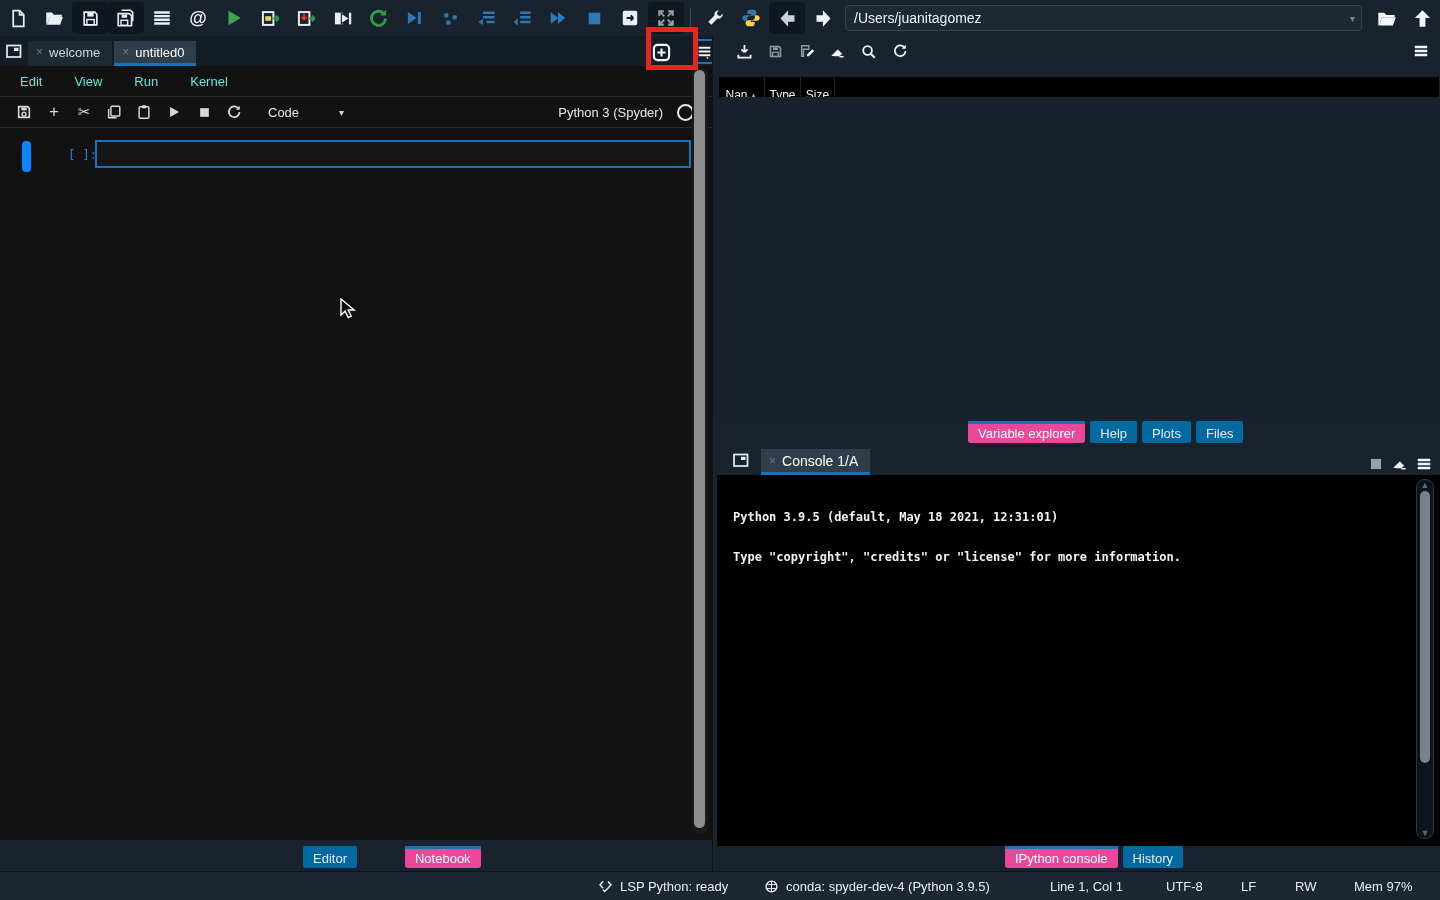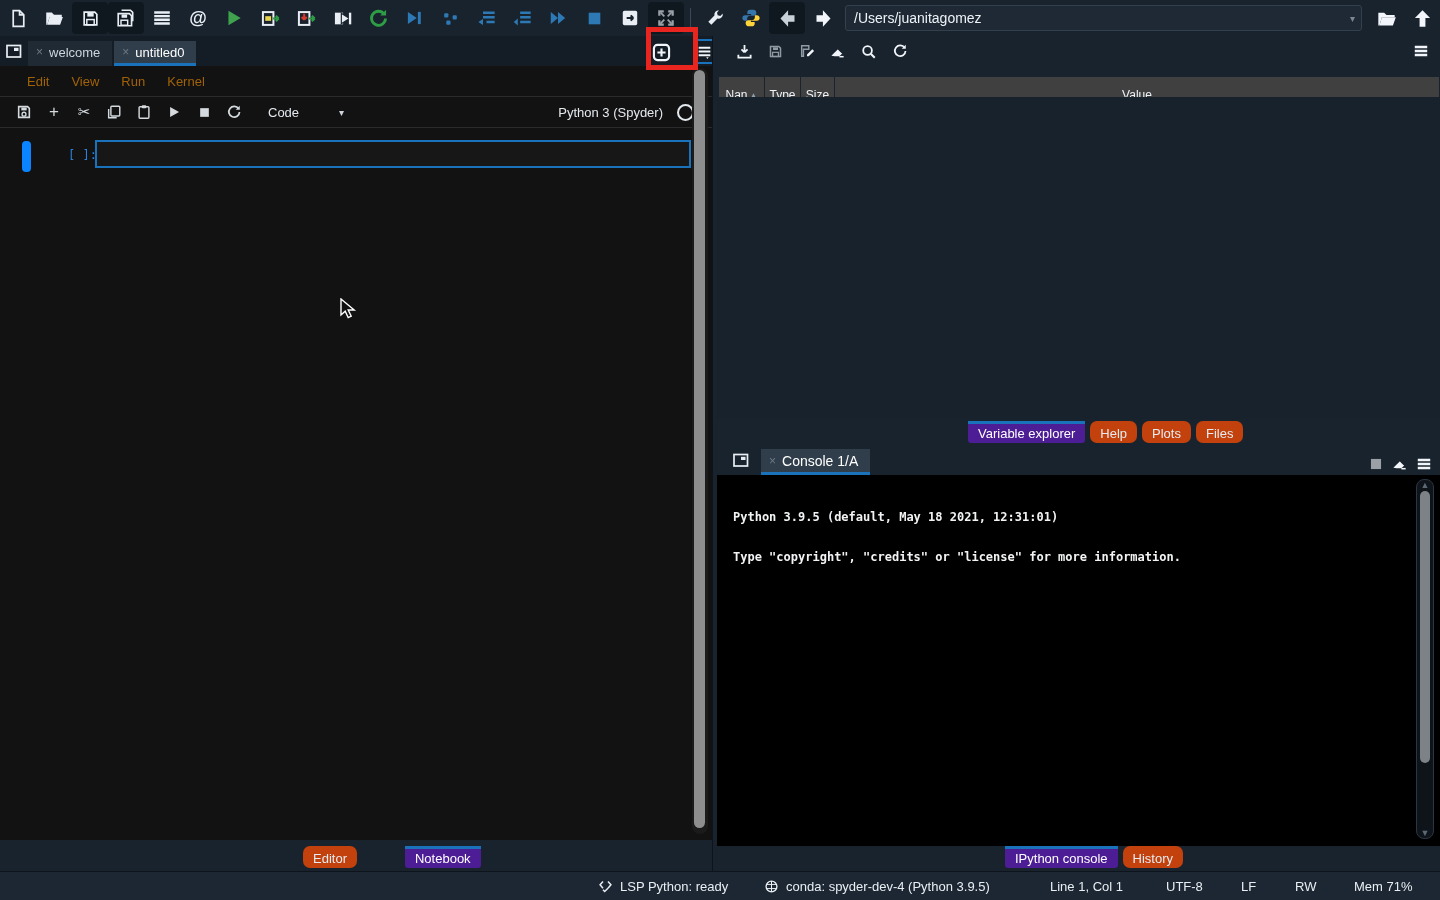--- a/index.html
+++ b/index.html
@@ -29,48 +29,48 @@
   .tab{height:25px;display:flex;align-items:center;gap:6px;padding:0 12px 0 8px;margin-right:2px;
     background:#1f2a34;color:#cdd6de;font-size:13px;border-bottom:3px solid transparent;box-sizing:border-box;}
   .tab .close{color:#6d7a86;font-size:12px;line-height:1;}
   .tab.active{background:#2f3e4a;color:#fff;border-bottom:3px solid #1a72bb;}
   .tabbar-spacer{flex:1;}
   .mini-btn{width:24px;height:24px;display:flex;align-items:center;justify-content:center;margin-bottom:2px;flex:none;}
   .options-btn{border:2px solid #1a72bb;border-radius:3px;box-sizing:border-box;width:22px;height:25px;margin-right:2px;}
 
   
   .nb-pane{left:0;top:66px;width:712px;height:774px;background:#121212;}
-  .nb-menubar{left:0;top:0;width:100%;height:31px;display:flex;align-items:center;gap:22px;padding-left:27px;
-    box-sizing:border-box;border-bottom:1px solid #2b2b2b;color:#a16207;font-size:13px;position:absolute;}
+  .nb-menubar{left:0;top:0;width:100%;height:31px;display:flex;align-items:center;gap:32px;padding-left:20px;
+    box-sizing:border-box;border-bottom:1px solid #2b2b2b;color:#5eead4;font-size:13px;position:absolute;}
   .nb-toolbar{left:0;top:31px;width:100%;height:31px;display:flex;align-items:center;padding:0 10px;gap:2px;
     box-sizing:border-box;border-bottom:1px solid #2b2b2b;position:absolute;}
   .ntb{width:28px;height:26px;display:flex;align-items:center;justify-content:center;flex:none;color:#d4dade;}
   .cell-type{display:flex;align-items:center;gap:40px;margin-left:18px;color:#e4e9ee;font-size:13px;}
   .cell-type .caret{font-size:10px;color:#cdd5dc;}
   .nb-toolbar .spacer{flex:1;}
   .kernel-name{color:#e4e9ee;font-size:13px;margin-right:12px;}
   .kernel-dot{width:13px;height:13px;border:2px solid #e4e9ee;border-radius:50%;margin-right:8px;flex:none;}
   .cell-bar{left:22px;top:75px;width:9px;height:31px;background:#0a84ff;border-radius:4px;}
   .cell-prompt{left:68px;top:82px;color:#2a82da;font-family:"DejaVu Sans Mono",monospace;font-size:12px;}
   .cell-input{left:95px;top:74px;width:596px;height:28px;background:#171717;border:2px solid #1a72bb;box-sizing:border-box;}
   .nb-scroll-track{left:692px;top:2px;width:16px;height:766px;background:#1b1b1b;border-radius:8px;}
   .nb-scroll-thumb{left:694px;top:4px;width:11px;height:758px;background:#8e8e8e;border-radius:6px;}
 
   
   .pane-tabs{display:flex;gap:5px;align-items:flex-end;}
-  .ptab{height:22px;display:flex;align-items:center;padding:0 10px;background:#c2410c;color:#e6ecf2;
-    border-radius:7px;font-size:13px;border-top:3px solid transparent;box-sizing:border-box;}
-  .ptab.active{background:#4c1d95;border-top:3px solid #1a72bb;border-radius:0 0 3px 3px;color:#fff;}
+  .ptab{height:22px;display:flex;align-items:center;padding:0 10px;background:#0369a1;color:#e6ecf2;
+    border-radius:2px;font-size:13px;border-top:3px solid transparent;box-sizing:border-box;}
+  .ptab.active{background:#ec4899;border-top:3px solid #1a72bb;border-radius:0 0 3px 3px;color:#fff;}
 
   
   .splitter{left:712px;top:36px;width:5px;height:835px;background:#19232d;border-left:1px solid #0d141b;}
   .right-toolbar{left:717px;top:36px;width:723px;height:30px;display:flex;align-items:center;background:#19232d;}
   .rtb{width:31px;height:26px;display:flex;align-items:center;justify-content:center;flex:none;}
 
-  .ve-header{left:719px;top:77px;width:720px;height:36px;background:#404040;display:flex;color:#eef3f8;font-size:12px;}
+  .ve-header{left:719px;top:77px;width:720px;height:36px;background:#000000;display:flex;color:#eef3f8;font-size:12px;}
   .ve-col{display:flex;align-items:center;justify-content:center;border-right:1px solid #19232d;box-sizing:border-box;gap:2px;}
   .ve-col.name{width:46px;}
   .ve-col.type{width:36px;}
   .ve-col.size{width:34px;}
   .ve-col.value{flex:1;border-right:none;}
   .sort-arrow{color:#93a1ad;font-size:8px;}
   .ve-body{left:717px;top:97px;width:723px;height:322px;background:#18222c;}
   .ve-tabs{left:968px;top:421px;}
 
   
@@ -486,23 +486,20 @@
   <div class="ve-col name">
     <span>Nan</span>
     <span class="sort-arrow">▲</span>
   </div>
   <div class="ve-col type">
     <span>Type</span>
   </div>
   <div class="ve-col size">
     <span>Size</span>
   </div>
-  <div class="ve-col value">
-    <span>Value</span>
-  </div>
 </div>
 <div class="abs ve-body"></div>
 
 <div class="abs ve-tabs pane-tabs">
   <div class="ptab active">
     <span>Variable explorer</span>
   </div>
   <div class="ptab">
     <span>Help</span>
   </div>
@@ -604,21 +601,21 @@
   <div class="status-item" style="left:1166px;justify-content:center;">
     <span>UTF-8</span>
   </div>
   <div class="status-item" style="left:1241px;">
     <span>LF</span>
   </div>
   <div class="status-item" style="left:1295px;">
     <span>RW</span>
   </div>
   <div class="status-item" style="left:1354px;">
-    <span>Mem 71%</span>
+    <span>Mem 97%</span>
   </div>
 </div>
 
 <div class="abs cursor">
   <svg width="18" height="22" viewBox="0 0 18 22">
       <path d="M1 1l0 16 4.2-3.8 3 6.4 3-1.4-3-6.2 6 0z" fill="#111" stroke="#fff" stroke-width="1.4"></path>
     </svg>
 </div>
 
 </body></html>

